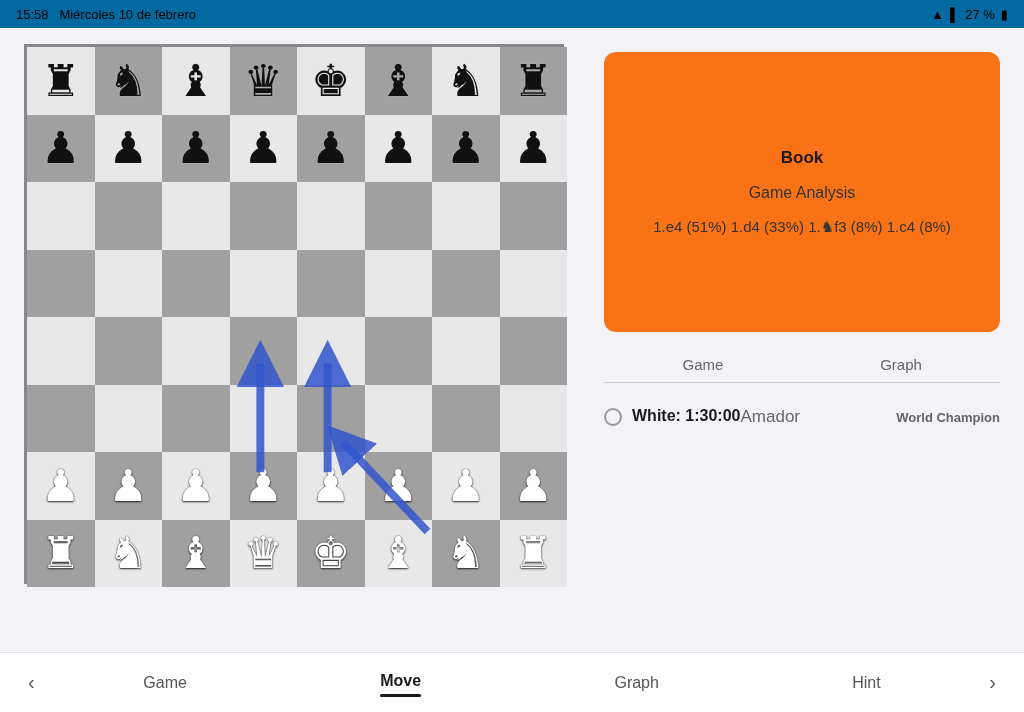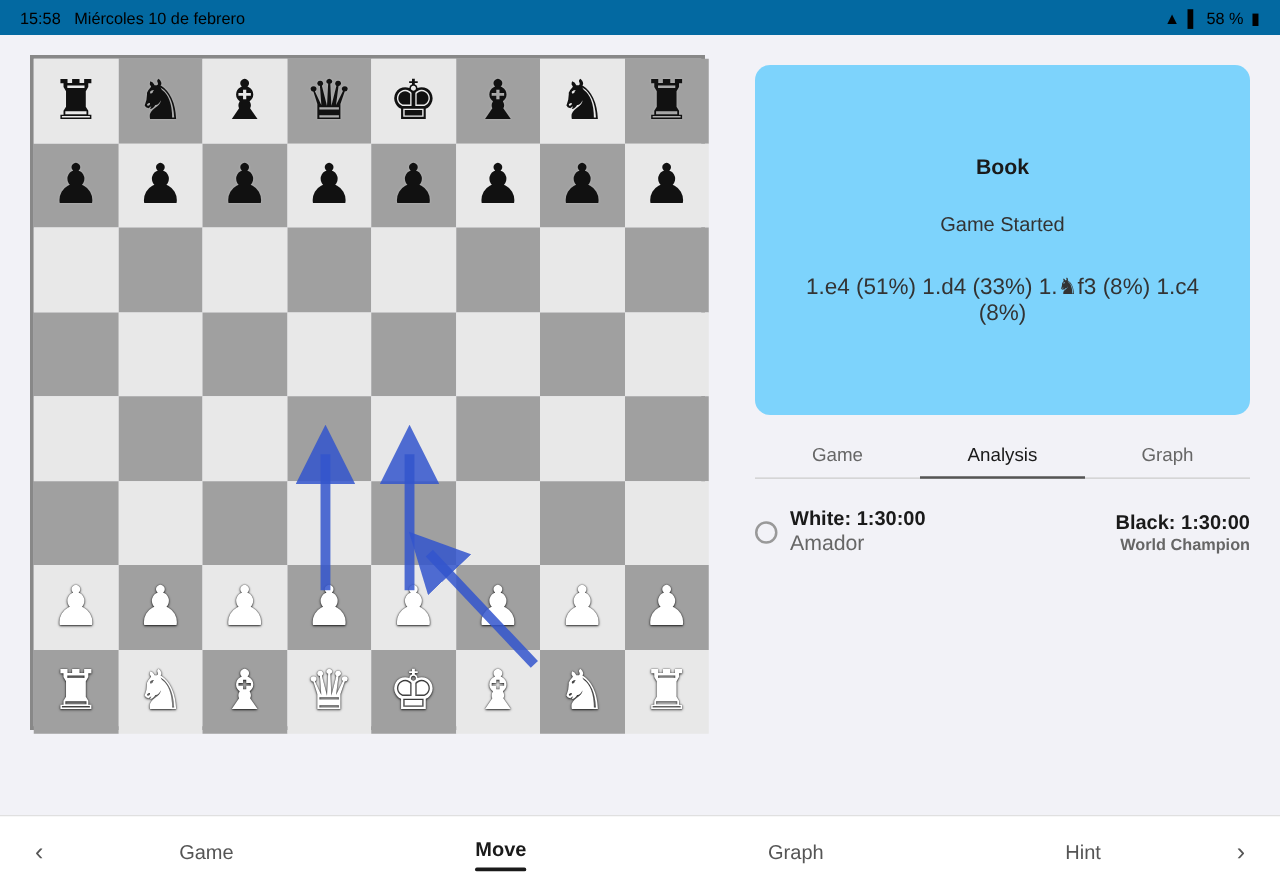--- a/index.html
+++ b/index.html
@@ -88,41 +88,41 @@
     .right-panel {
       flex: 1;
       display: flex;
       flex-direction: column;
       gap: 16px;
       padding-top: 8px;
     }
 
     
     .book-panel {
-      background: #7dd3fc;
+      background: #f97316;
       border-radius: 12px;
       padding: 28px 36px;
       text-align: center;
       min-height: 280px;
       display: flex;
       flex-direction: column;
       justify-content: center;
-      gap: 28px;
+      gap: 16px;
     }
     .book-title {
       font-size: 17px;
       font-weight: 700;
       color: #1a1a1a;
     }
     .book-game-started {
       font-size: 16px;
       color: #333;
     }
     .book-moves {
-      font-size: 18px;
+      font-size: 15px;
       color: #333;
     }
     .book-stats {
       font-size: 15px;
       color: #333;
     }
 
     
     .tabs-container {
       display: flex;
@@ -160,21 +160,20 @@
     }
     .radio-circle {
       width: 18px;
       height: 18px;
       border-radius: 50%;
       border: 2px solid #999;
       flex-shrink: 0;
     }
     .player-info {
       display: flex;
-      flex-direction: column;
     }
     .player-time {
       font-size: 16px;
       font-weight: 600;
       color: #1a1a1a;
     }
     .player-name {
       font-size: 17px;
       color: #666;
     }
@@ -234,21 +233,21 @@
 
 <div class="status-bar">
   <div class="status-bar-left">
     <span>15:58</span>
     &nbsp;
     <span>Miércoles 10 de febrero</span>
   </div>
   <div class="status-bar-right">
     <span>▲</span>
     <span>▌</span>
-    <span>58 %</span>
+    <span>27 %</span>
     <span>▮</span>
   </div>
 </div>
 
 <div class="main-content">
 
   <div class="board-container">
     <div class="chess-board" id="chess-board">
 
       <svg class="arrows-overlay" viewBox="0 0 540 540">
@@ -393,40 +392,38 @@
         <div class="square light">
           <span class="piece white">♜</span>
         </div>
       </div>
   </div>
 
   <div class="right-panel">
 
     <div class="book-panel">
       <div class="book-title">Book</div>
-      <div class="book-game-started">Game Started</div>
+      <div class="book-game-started">Game Analysis</div>
       <div class="book-moves">1.e4 (51%)  1.d4 (33%)  1.♞f3 (8%)  1.c4 (8%)</div>
     </div>
 
     <div class="tabs-container">
       <div class="tab">Game</div>
-      <div class="tab active">Analysis</div>
       <div class="tab">Graph</div>
     </div>
 
     <div class="players-section">
       <div class="player-white">
         <div class="radio-circle"></div>
         <div class="player-info">
           <span class="player-time">White: 1:30:00</span>
           <span class="player-name">Amador</span>
         </div>
       </div>
       <div class="player-black">
-        <div class="player-time">Black: 1:30:00</div>
         <div class="player-name">World Champion</div>
       </div>
     </div>
 
   </div>
 </div>
 
 <div class="bottom-nav">
   <div class="nav-arrow">‹</div>
   <div class="nav-items">

